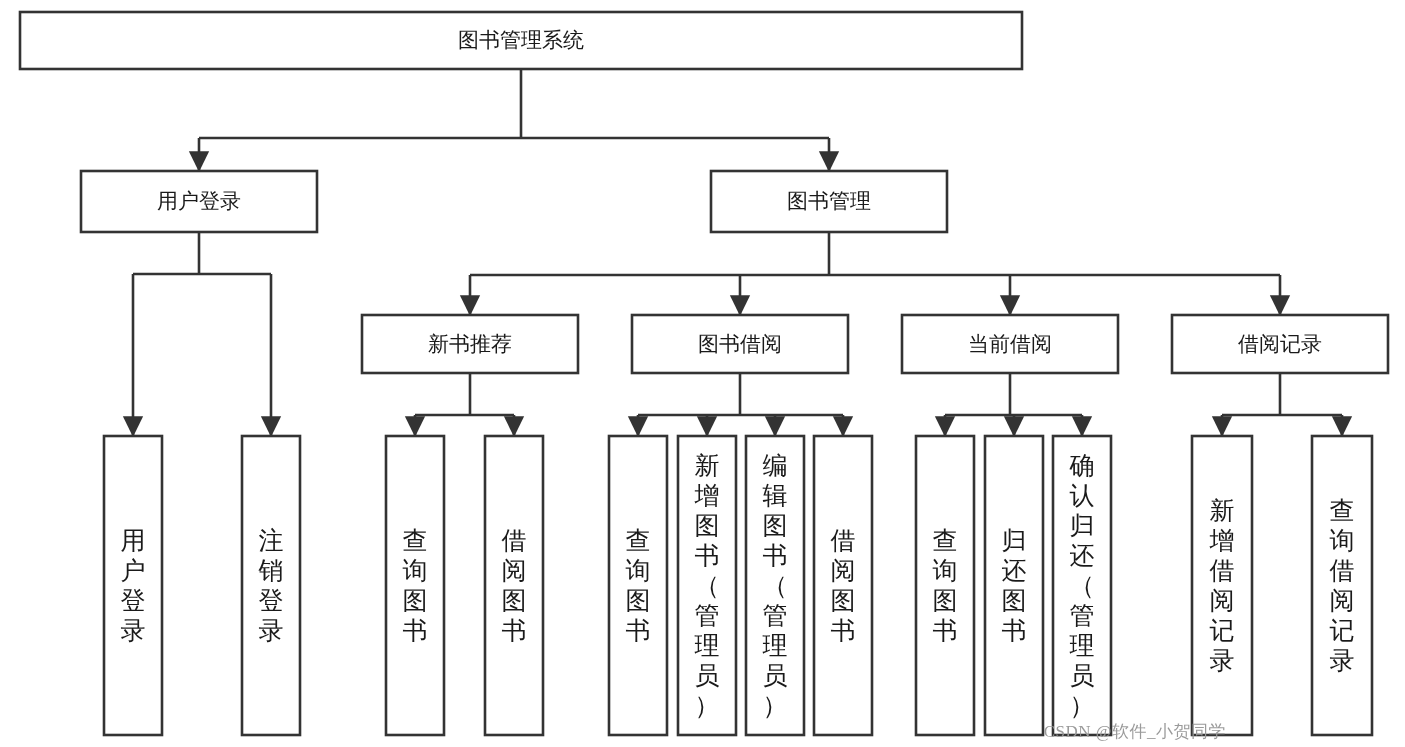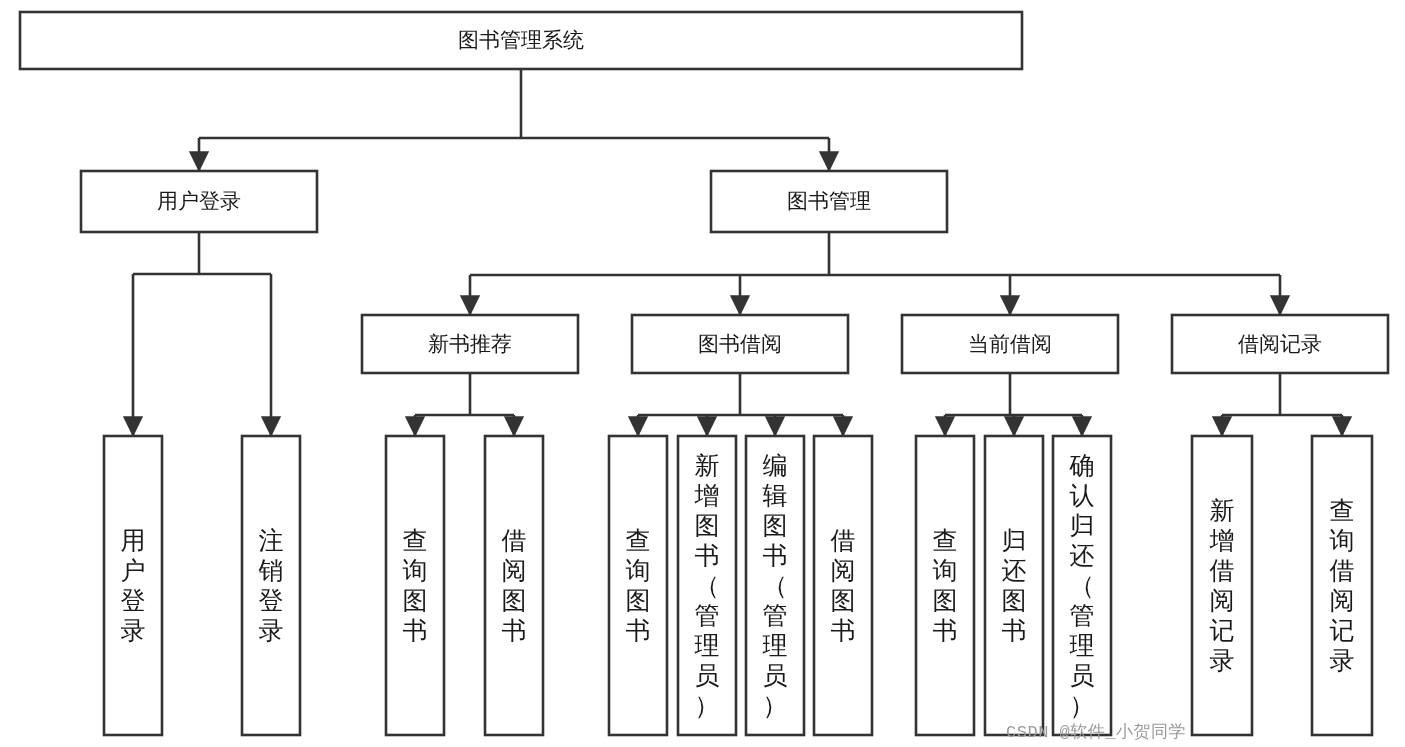--- a/index.html
+++ b/index.html
@@ -11,20 +11,21 @@
     width: 1405px;
     height: 747px;
     font-family: "Liberation Sans", "DejaVu Sans", sans-serif;
     overflow: hidden;
     position: relative;
   }
   #diagram-root {
     position: relative;
     width: 1202px;
     height: 747px;
+    padding-left: 40px;
   }
   svg.flow {
     position: absolute;
     top: 0;
     left: 0;
     width: 1405px;
     height: 747px;
     display: block;
   }
   .node-box {
@@ -47,21 +48,21 @@
   .node-label-v {
     font-family: "Liberation Sans", "DejaVu Sans", sans-serif;
     font-size: 25px;
     fill: #1a1a1a;
     text-anchor: middle;
   }
   .watermark {
     position: absolute;
     right: 16px;
     bottom: 4px;
-    font-family: Liberation Mono, monospace;
+    font-family: Liberation Serif, serif;
     font-size: 17px;
     color: #9a9a9a;
     letter-spacing: 0.5px;
     white-space: nowrap;
     user-select: none;
   }
 </style>
 </head>
 <body>
 

